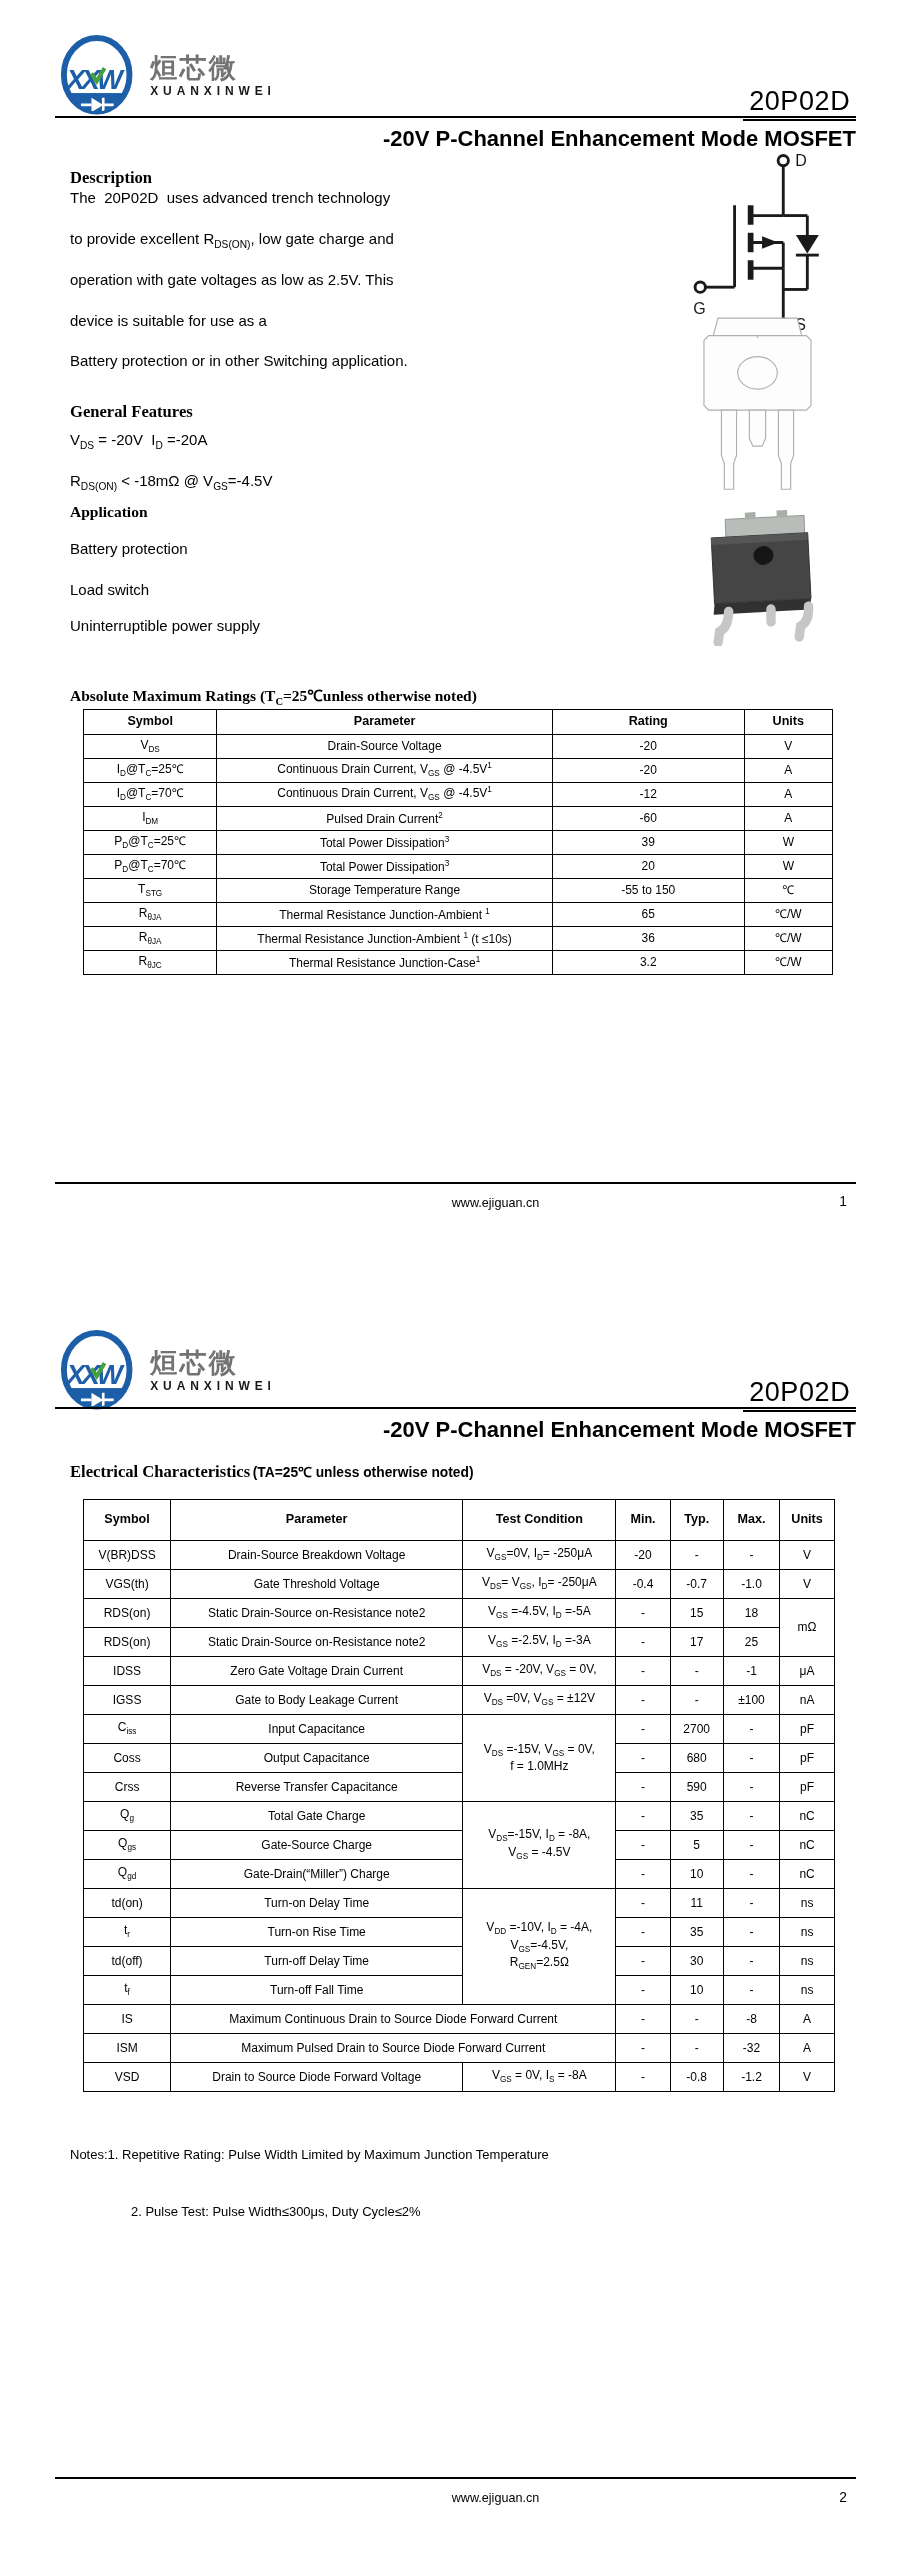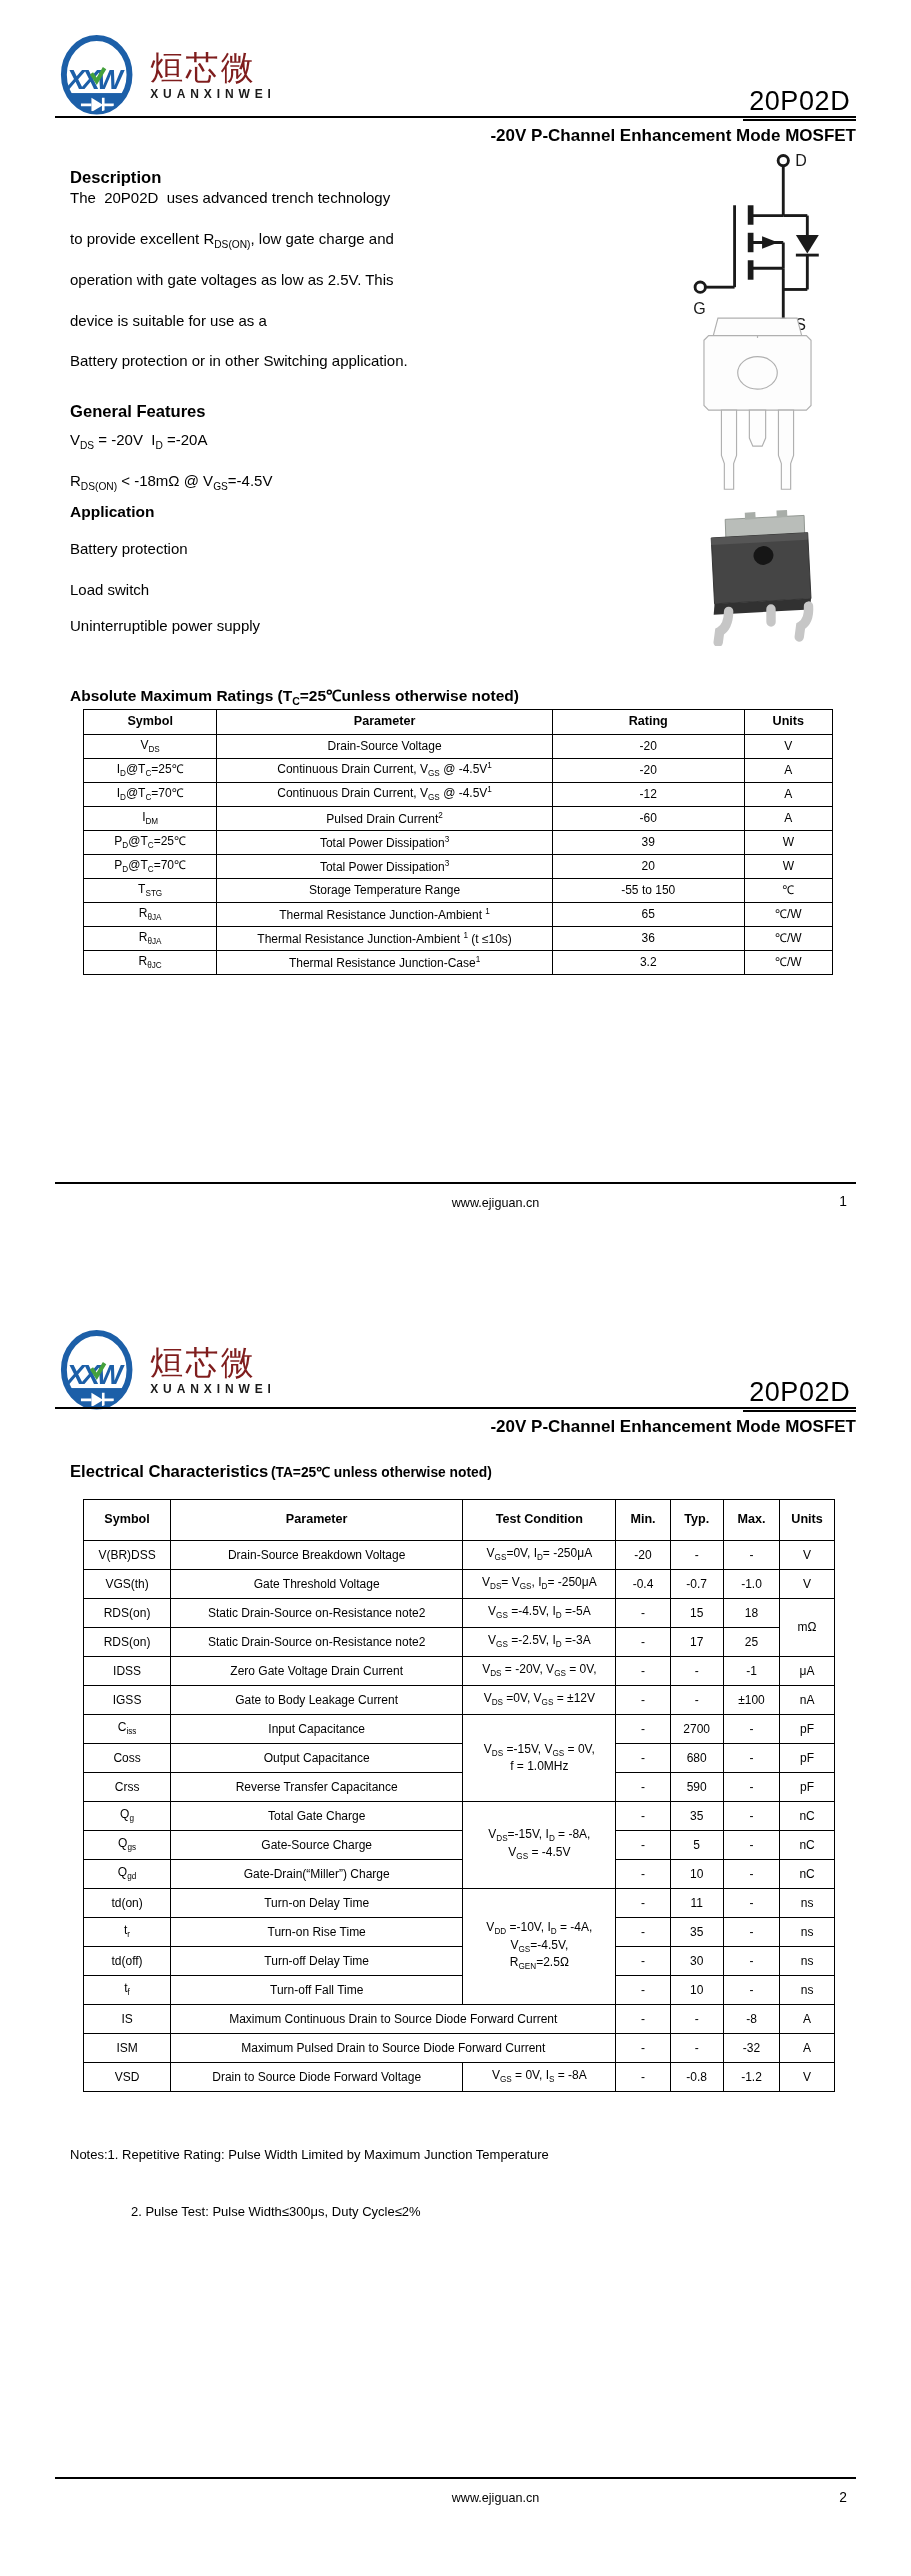--- a/index.html
+++ b/index.html
@@ -5,28 +5,28 @@
   * { margin:0; padding:0; box-sizing:border-box; }
   html,body { background:#ffffff; }
   body { font-family:"Liberation Sans", sans-serif; color:#000; }
   #doc { position:relative; width:911px; height:2576px; background:#fff; overflow:hidden; }
 
   .abs { position:absolute; }
 
   
   .brand { display:flex; align-items:center; gap:9.2px; }
   .brand-text { display:flex; flex-direction:column; }
-  .brand-cn { font-size:33px; font-weight:400; letter-spacing:2.3px; color:#7f1d1d; line-height:1.05; }
+  .brand-cn { font-size:27px; font-weight:700; letter-spacing:2.3px; color:#737373; line-height:1.05; }
   .brand-en { font-size:12px; font-weight:600; letter-spacing:4.9px; color:#1a1a1a; margin-top:1.1px; }
   .part-number { font-size:27px; font-weight:normal; border-bottom:2.9px solid #000; padding:0 5.7px 1.7px 5.7px; letter-spacing:0.6px; }
   .rule { height:2.3px; background:#000; }
-  .subtitle { font-size:17px; font-weight:bold; text-align:right; }
+  .subtitle { font-size:22px; font-weight:bold; text-align:right; }
 
   
-  .sec-title { font-size:16.6px; font-weight:bold; }
+  .sec-title { font-size:16.6px; font-weight:bold;font-family:Liberation Serif, serif; }
   .body-line { font-size:15px; white-space:nowrap; }
   sub { font-size:68%; }
   sup { font-size:68%; }
 
   
   table { border-collapse:collapse; table-layout:fixed; width:100%; border:1.7px solid #000; }
   th, td { border:1.1px solid #000; text-align:center; vertical-align:middle; padding:0 3.4px; line-height:1.25; }
   th { font-weight:bold; }
   .abs-table th { height:25px; font-size:12.6px; }
   .abs-table td { height:24px; font-size:12px; }

